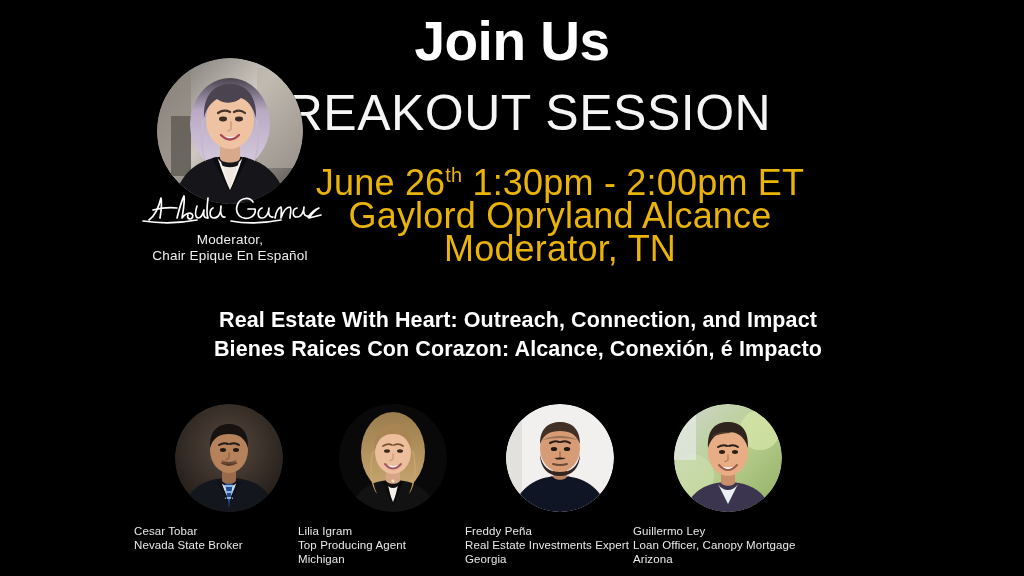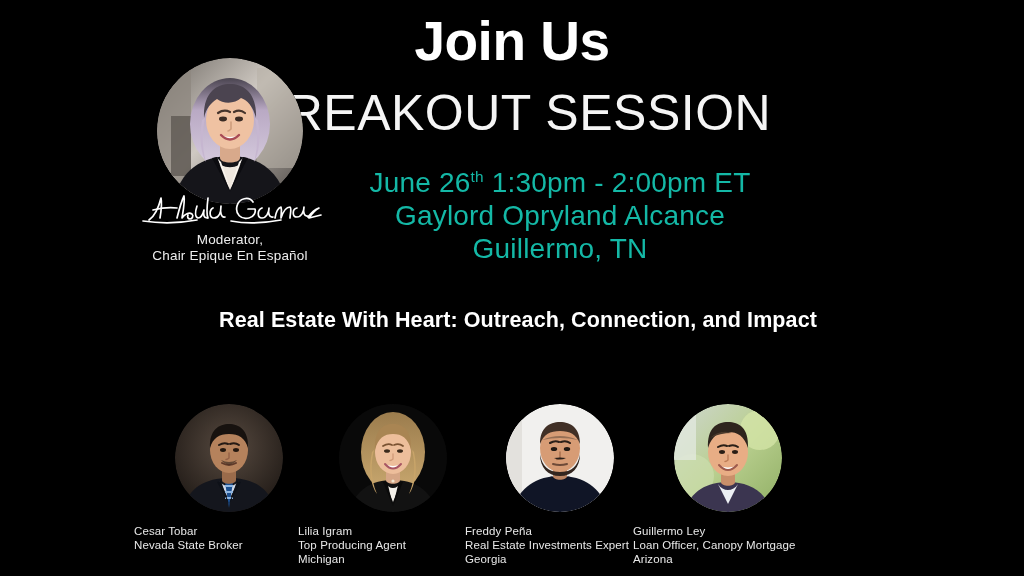--- a/index.html
+++ b/index.html
@@ -24,22 +24,22 @@
     text-align:center;
     font-size:50px;line-height:58px;font-weight:300;
     letter-spacing:0.5px;
     color:#f5f5f5;
   }
 
   
   .details{
     position:absolute;left:300px;width:520px;top:166px;
     text-align:center;
-    font-size:28px;line-height:33px;font-weight:400;
-    color:#14b8a6;letter-spacing:0.2px;
+    font-size:36px;line-height:33px;font-weight:400;
+    color:#eab308;letter-spacing:0.2px;
   }
   .details .line{white-space:nowrap;}
   .details sup{font-size:0.55em;vertical-align:super;line-height:0;}
 
   
   .moderator{
     position:absolute;left:128px;top:58px;width:204px;
   }
   .mod-photo-wrap{
     position:relative;width:146px;height:146px;margin:0 auto;
@@ -98,21 +98,21 @@
 <body>
 
 <div class="stage">
 
   <div class="join-us">Join Us</div>
   <div class="breakout">BREAKOUT SESSION</div>
 
   <div class="details">
     <div class="line"><span>June 26</span><sup>th</sup> <span>1:30pm - 2:00pm ET</span></div>
     <div class="line">Gaylord Opryland Alcance</div>
-    <div class="line">Guillermo, TN</div>
+    <div class="line">Moderator, TN</div>
   </div>
 
   <div class="moderator">
     <div class="mod-photo-wrap">
       <div class="mod-photo">
         <svg viewBox="0 0 146 146" aria-hidden="true">
           <defs>
             <clipPath id="modclip">
                 <circle cx="73" cy="73" r="73"></circle>
               </clipPath>
@@ -186,20 +186,21 @@
       </div>
     </div>
     <div class="mod-role">
       <div>Moderator,</div>
       <div>Chair Epique En Español</div>
     </div>
   </div>
 
   <div class="session-titles">
     <div class="t-line">Real Estate With Heart: Outreach, Connection, and Impact</div>
+    <div class="t-line">Bienes Raices Con Corazon: Alcance, Conexión, é Impacto</div>
   </div>
 
   <div class="speakers">
 
     <div class="speaker" style="left:134px;">
       <div class="sp-photo">
         <svg viewBox="0 0 108 108" aria-hidden="true">
           <defs>
             <clipPath id="sp1">
                 <circle cx="54" cy="54" r="54"></circle>

